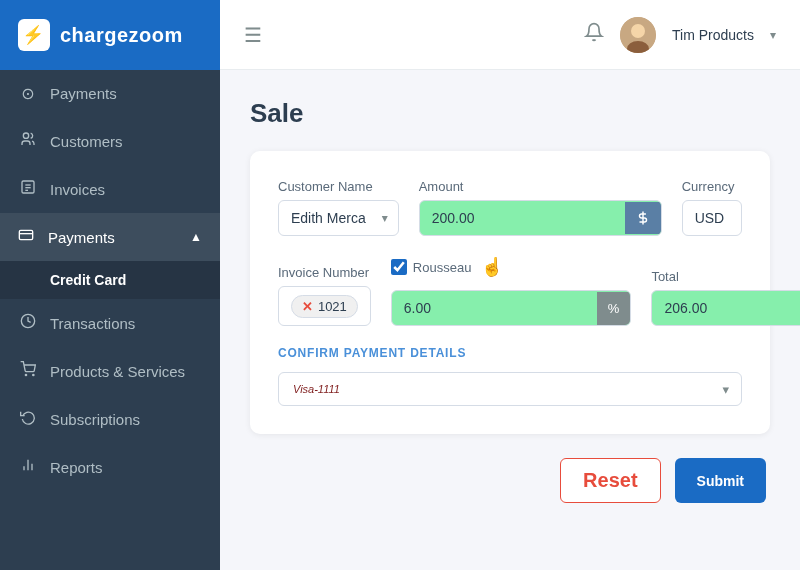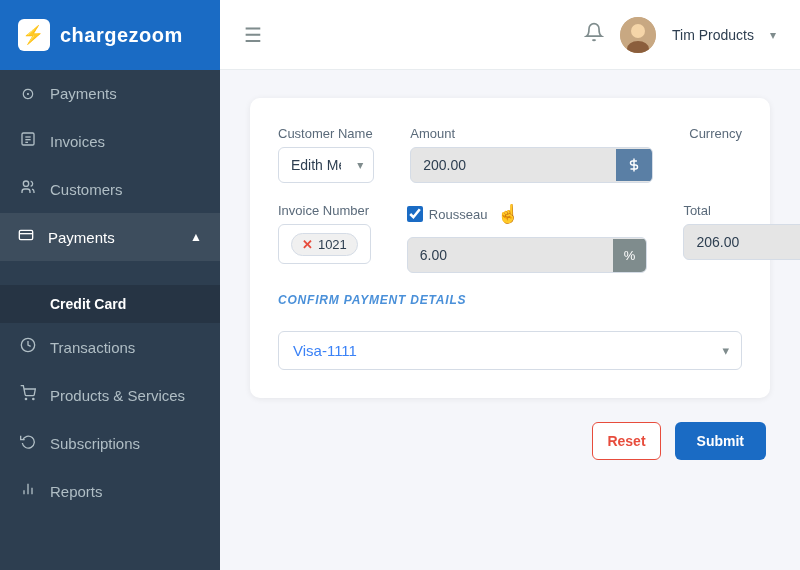--- a/index.html
+++ b/index.html
@@ -56,21 +56,21 @@
     .nav-icon { font-size: 16px; width: 20px; text-align: center; }
     .nav-arrow { margin-left: auto; font-size: 12px; }
 
     .sub-nav { background: rgba(0,0,0,0.15); }
     .sub-nav-item {
       padding: 11px 18px 11px 50px;
       color: #b0bec5;
       cursor: pointer;
       font-size: 14px;
     }
-    .sub-nav-item.active { color: white; font-weight: 600; margin-top: 24px; }
+    .sub-nav-item.active { color: white; font-weight: 600; }
 
     
     .main {
       flex: 1;
       display: flex;
       flex-direction: column;
       height: 570px;
       overflow: hidden;
     }
 
@@ -115,23 +115,23 @@
     
     .form-card {
       background: white;
       border-radius: 10px;
       padding: 28px;
       box-shadow: 0 1px 6px rgba(0,0,0,0.07);
     }
 
     .form-row {
       display: flex;
-      gap: 36px;
+      gap: 20px;
       margin-bottom: 20px;
-      align-items: flex-start;
+      align-items: flex-end;
     }
 
     .form-group {
       display: flex;
       flex-direction: column;
       gap: 6px;
     }
     .form-group label {
       font-size: 13px;
       color: #5a6a7a;
@@ -144,21 +144,21 @@
     .fg-invoice { flex: 2; }
     .fg-surcharge { flex: 1.2; }
     .fg-total { flex: 1; }
 
     .input-with-icon {
       display: flex;
       align-items: center;
       border: 1.5px solid #d5dce6;
       border-radius: 6px;
       overflow: hidden;
-      background: #e5e5e5;
+      background: #86efac;
     }
     .input-with-icon input {
       border: none;
       outline: none;
       padding: 9px 12px;
       font-size: 14px;
       flex: 1;
       color: #2d3e50;
       background: transparent;
     }
@@ -256,68 +256,68 @@
       margin-left: 4px;
       font-size: 18px;
     }
 
     
     .section-title {
       font-size: 12px;
       font-weight: 700;
       color: #4a90d9;
       letter-spacing: 0.8px;
-      margin-bottom: 24px;
+      margin-bottom: 12px;
       text-transform: uppercase;
-      font-style: italic;
     }
 
     
     .card-select-wrapper {
       position: relative;
       border: 1.5px solid #d5dce6;
       border-radius: 6px;
       background: white;
       display: flex;
       align-items: center;
     }
     .card-select-wrapper select {
       border: none;
       outline: none;
       padding: 10px 36px 10px 14px;
-      font-size: 15px;
-      color: #3b82f6;
+      font-size: 11px;
+      color: #7f1d1d;
       background: transparent;
       appearance: none;
       width: 100%;
       cursor: pointer;
+      font-style: italic;
     }
     .card-select-arrow {
       position: absolute;
       right: 12px;
       color: #7f8c8d;
       pointer-events: none;
       font-size: 13px;
     }
 
     
     .form-footer {
       display: flex;
       justify-content: flex-end;
       gap: 14px;
       margin-top: 24px;
       padding-right: 4px;
     }
     .btn-reset {
-      padding: 10px 14px;
+      padding: 10px 22px;
       border: 1.5px solid #e74c3c;
       border-radius: 6px;
       color: #e74c3c;
       background: white;
-      font-size: 14px;
+      font-size: 20px;
       font-weight: 600;
       cursor: pointer;
     }
     .btn-submit {
       padding: 6px 22px;
       border: none;
       border-radius: 6px;
       color: white;
       background: #1a6bc4;
       font-size: 14px;
@@ -335,38 +335,38 @@
   </div>
 
   <nav>
     <div class="nav-item">
       <span class="nav-icon">⊙</span>
       <span>Payments</span>
     </div>
     <div class="nav-item">
       <span class="nav-icon">
         <svg width="16" height="16" viewBox="0 0 24 24" fill="none" stroke="#b0bec5" stroke-width="2">
+            <circle cx="9" cy="7" r="4"></circle>
+            <path d="M3 21v-2a4 4 0 0 1 4-4h4a4 4 0 0 1 4 4v2"></path>
+            <path d="M16 3.13a4 4 0 0 1 0 7.75"></path>
+            <path d="M21 21v-2a4 4 0 0 0-3-3.85"></path>
+          </svg>
+      </span>
+      <span>Customers</span>
+    </div>
+    <div class="nav-item">
+      <span class="nav-icon">
+        <svg width="16" height="16" viewBox="0 0 24 24" fill="none" stroke="#b0bec5" stroke-width="2">
             <rect x="3" y="3" width="18" height="18" rx="2"></rect>
             <line x1="8" y1="9" x2="16" y2="9"></line>
             <line x1="8" y1="13" x2="16" y2="13"></line>
             <line x1="8" y1="17" x2="12" y2="17"></line>
           </svg>
       </span>
       <span>Invoices</span>
-    </div>
-    <div class="nav-item">
-      <span class="nav-icon">
-        <svg width="16" height="16" viewBox="0 0 24 24" fill="none" stroke="#b0bec5" stroke-width="2">
-            <circle cx="9" cy="7" r="4"></circle>
-            <path d="M3 21v-2a4 4 0 0 1 4-4h4a4 4 0 0 1 4 4v2"></path>
-            <path d="M16 3.13a4 4 0 0 1 0 7.75"></path>
-            <path d="M21 21v-2a4 4 0 0 0-3-3.85"></path>
-          </svg>
-      </span>
-      <span>Customers</span>
     </div>
     <div class="nav-item sub-active">
       <span class="nav-icon">
         <svg width="16" height="16" viewBox="0 0 24 24" fill="none" stroke="#ffffff" stroke-width="2">
             <rect x="2" y="5" width="20" height="14" rx="2"></rect>
             <line x1="2" y1="10" x2="22" y2="10"></line>
           </svg>
       </span>
       <span style="color:white">Payments</span>
       <span class="nav-arrow" style="color:white">▲</span>
@@ -432,20 +432,21 @@
         <circle cx="18" cy="18" r="18" fill="#c8a882"></circle>
         <circle cx="18" cy="14" r="7" fill="#f5d5a8"></circle>
         <ellipse cx="18" cy="32" rx="11" ry="8" fill="#8b5e3c"></ellipse>
       </svg>
     </div>
     <span class="user-name">Tim Products</span>
     <span class="dropdown-arrow">▾</span>
   </div>
 
   <div class="content">
+    <h1 class="page-title">Sale</h1>
 
     <div class="form-card">
 
       <div class="form-row">
         <div class="form-group fg-customer">
           <label>Customer Name</label>
           <div class="select-wrapper">
             <select><option>Edith Mercado</option><option>John Smith</option><option>Jane Doe</option></select>
             <span class="select-arrow">▾</span>
           </div>
@@ -457,20 +458,21 @@
             <div class="input-icon-btn">
               <svg width="14" height="14" viewBox="0 0 24 24" fill="none" stroke="white" stroke-width="2.5">
                   <line x1="12" y1="1" x2="12" y2="23"></line>
                   <path d="M17 5H9.5a3.5 3.5 0 0 0 0 7h5a3.5 3.5 0 0 1 0 7H6"></path>
                 </svg>
             </div>
           </div>
         </div>
         <div class="form-group fg-currency">
           <label>Currency</label>
+          <input type="text" class="text-input" value="USD" style="">
         </div>
       </div>
 
       <div class="form-row">
         <div class="form-group fg-invoice">
           <label>Invoice Number</label>
           <div class="invoice-tag-wrapper">
             <div class="invoice-tag">
               <span class="tag-close">✕</span>
               <span>1021</span>

